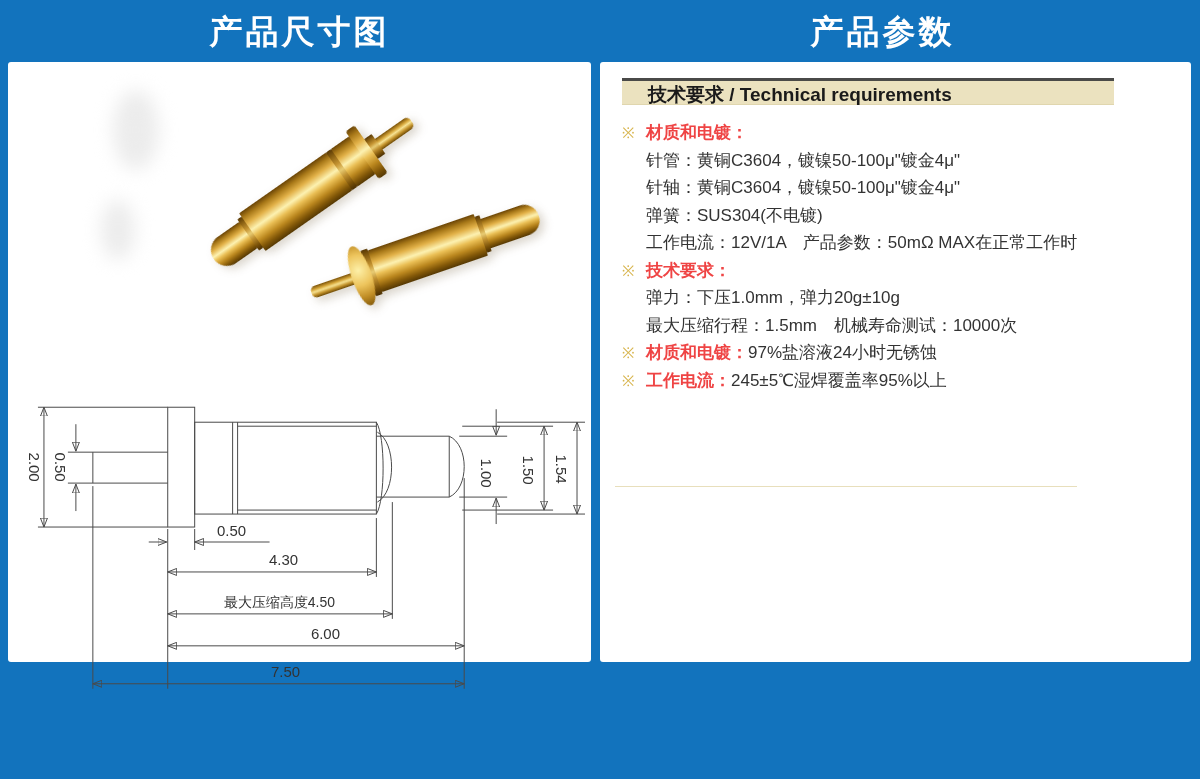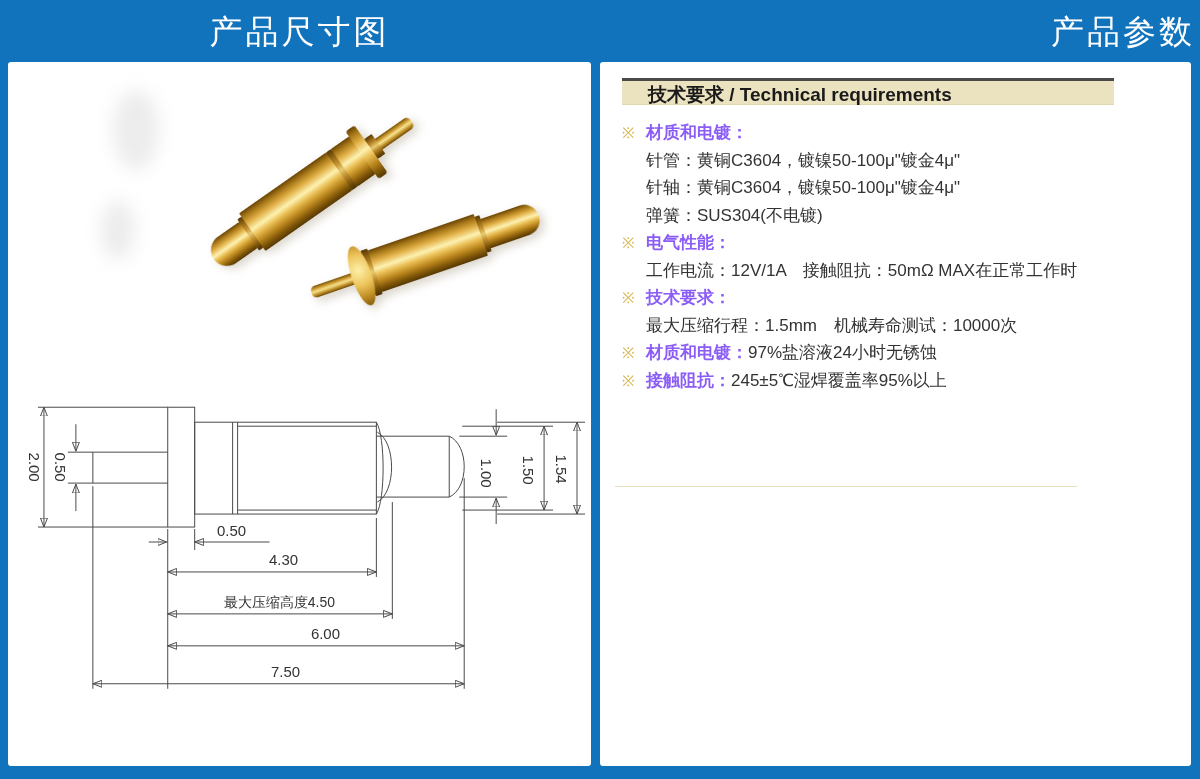--- a/index.html
+++ b/index.html
@@ -4,28 +4,28 @@
 <style>
   html,body{margin:0;padding:0;}
   body{
     width:1200px;height:779px;position:relative;overflow:hidden;
     background:#1273bd;
     font-family:"Liberation Sans", sans-serif;
   }
   
   .page-title{
     position:absolute;top:7px;height:50px;line-height:50px;
-    text-align:center;color:#ffffff;font-weight:normal;font-size:33px;
+    text-align:center;color:#ffffff;font-weight:bold;font-size:33px;
     font-family:"Liberation Serif", serif;letter-spacing:3px;
   }
   #title-left{left:8px;width:583px;}
-  #title-right{left:604px;width:591px;text-align:right;}
+  #title-right{left:587px;width:591px;}
   
   .panel{
-    position:absolute;top:62px;height:704px;background:#ffffff;
+    position:absolute;top:62px;height:600px;background:#ffffff;
     border-radius:3px;
   }
   .panel.left{left:8px;width:583px;}
   .panel.right{left:600px;width:591px;}
   
   .photo{position:absolute;left:85px;top:8px;width:480px;height:300px;}
   .smudge{position:absolute;background:#ececec;border-radius:50%;filter:blur(9px);}
   .smudge.s1{left:20px;top:20px;width:46px;height:80px;}
   .smudge.s2{left:8px;top:130px;width:34px;height:60px;}
   .pin{position:absolute;display:flex;align-items:center;
@@ -61,21 +61,21 @@
   .drawing text.small{font-size:14px;}
   
   .tr-band{
     margin:16px 20px 0 22px;width:492px;height:27px;line-height:27px;
     background:#ebe2bf;border-top:3px solid #4a4a48;border-bottom:1px solid #e0d6ae;
     font-weight:bold;font-size:19px;color:#1a1a1a;padding-left:26px;box-sizing:border-box;
   }
   .tr-list{margin:14px 18px 0 22px;font-size:17px;color:#333;}
   .tr-line{line-height:27.5px;white-space:nowrap;}
   .tr-bullet{display:inline-block;width:24px;color:#d7b44c;font-size:15px;}
-  .tr-label{font-weight:bold;color:#8b5cf6;}
+  .tr-label{font-weight:bold;color:#ef4444;}
   .tr-sep{position:absolute;left:15px;top:424px;width:462px;height:1px;background:#e8dfbc;}
 </style>
 </head>
 <body>
 
 <div id="title-left" class="page-title">产品尺寸图</div>
 <div id="title-right" class="page-title">产品参数</div>
 
 <div class="panel left">
 
@@ -204,33 +204,33 @@
     <div class="tr-line">
       <span class="tr-bullet"></span><span class="tr-label"></span><span>针管：黄铜C3604，镀镍50-100μ"镀金4μ"</span>
     </div>
     <div class="tr-line">
       <span class="tr-bullet"></span><span class="tr-label"></span><span>针轴：黄铜C3604，镀镍50-100μ"镀金4μ"</span>
     </div>
     <div class="tr-line">
       <span class="tr-bullet"></span><span class="tr-label"></span><span>弹簧：SUS304(不电镀)</span>
     </div>
     <div class="tr-line">
-      <span class="tr-bullet">※</span><span class="tr-label">电气性能：</span><span></span>
-    </div>
-    <div class="tr-line">
-      <span class="tr-bullet"></span><span class="tr-label"></span><span>工作电流：12V/1A　接触阻抗：50mΩ MAX在正常工作时</span>
+      <span class="tr-bullet"></span><span class="tr-label"></span><span>工作电流：12V/1A　产品参数：50mΩ MAX在正常工作时</span>
     </div>
     <div class="tr-line">
       <span class="tr-bullet">※</span><span class="tr-label">技术要求：</span><span></span>
     </div>
     <div class="tr-line">
+      <span class="tr-bullet"></span><span class="tr-label"></span><span>弹力：下压1.0mm，弹力20g±10g</span>
+    </div>
+    <div class="tr-line">
       <span class="tr-bullet"></span><span class="tr-label"></span><span>最大压缩行程：1.5mm　机械寿命测试：10000次</span>
     </div>
     <div class="tr-line">
       <span class="tr-bullet">※</span><span class="tr-label">材质和电镀：</span><span>97%盐溶液24小时无锈蚀</span>
     </div>
     <div class="tr-line">
-      <span class="tr-bullet">※</span><span class="tr-label">接触阻抗：</span><span>245±5℃湿焊覆盖率95%以上</span>
+      <span class="tr-bullet">※</span><span class="tr-label">工作电流：</span><span>245±5℃湿焊覆盖率95%以上</span>
     </div>
   </div>
 
   <div class="tr-sep"></div>
 </div>
 
 </body></html>

